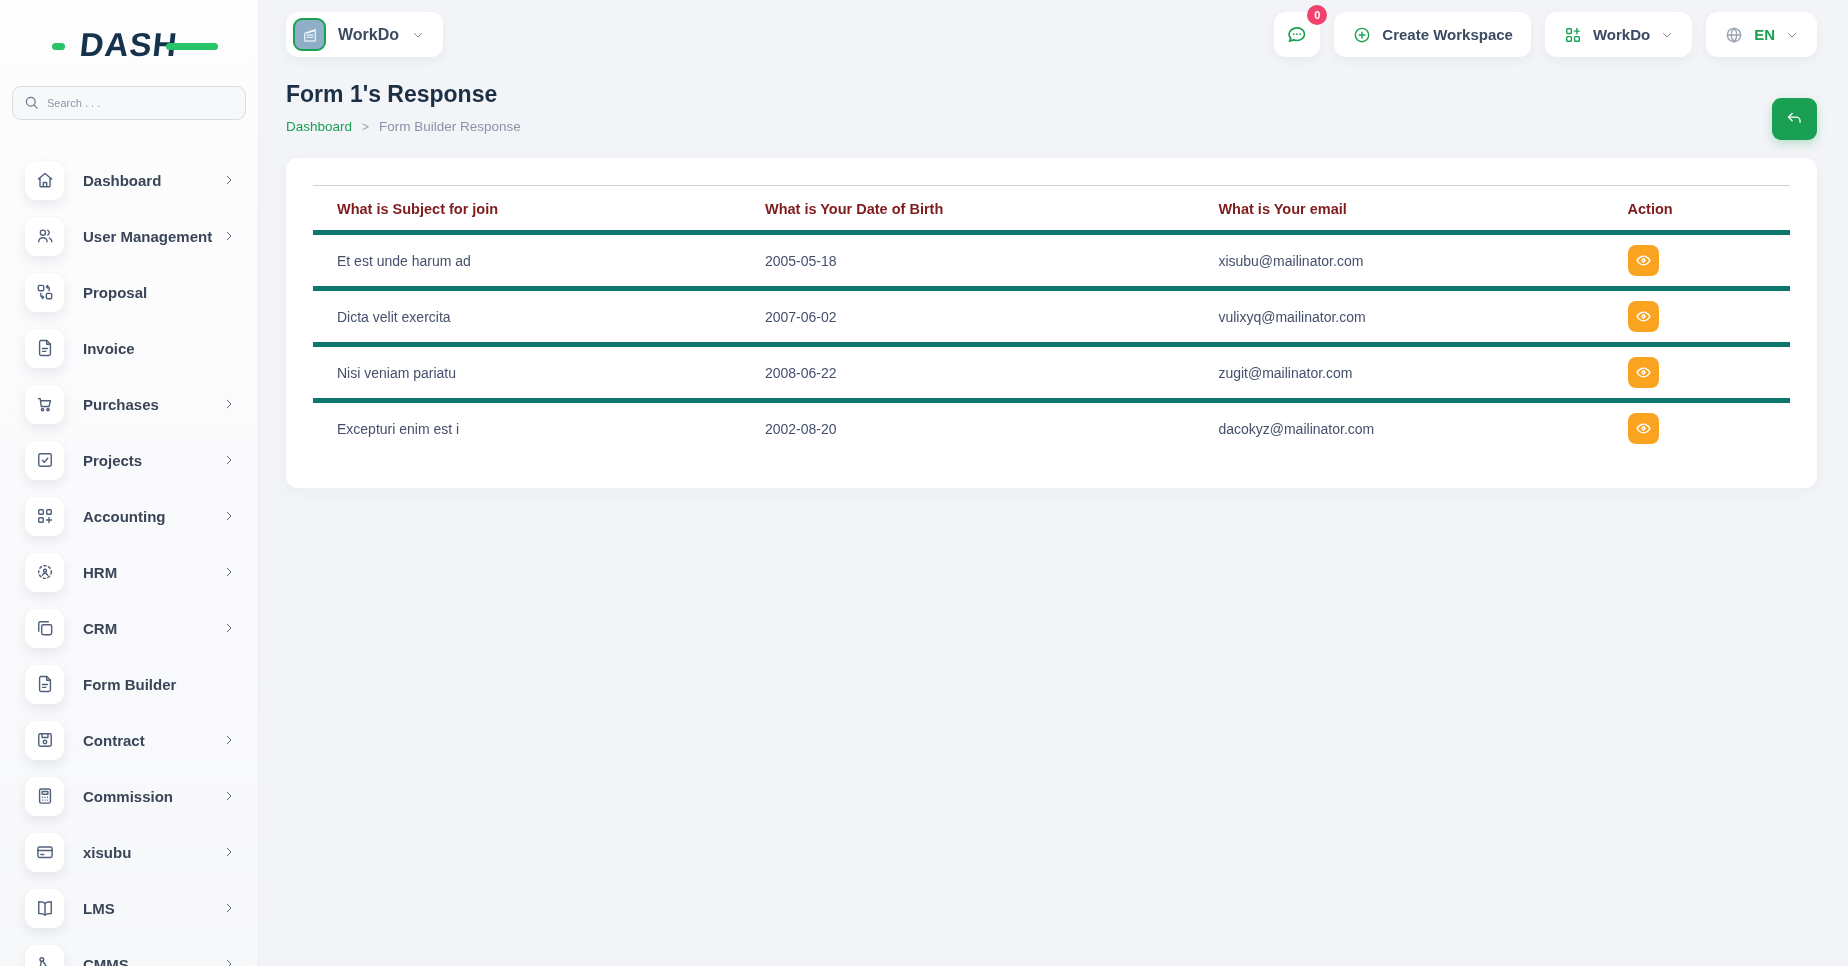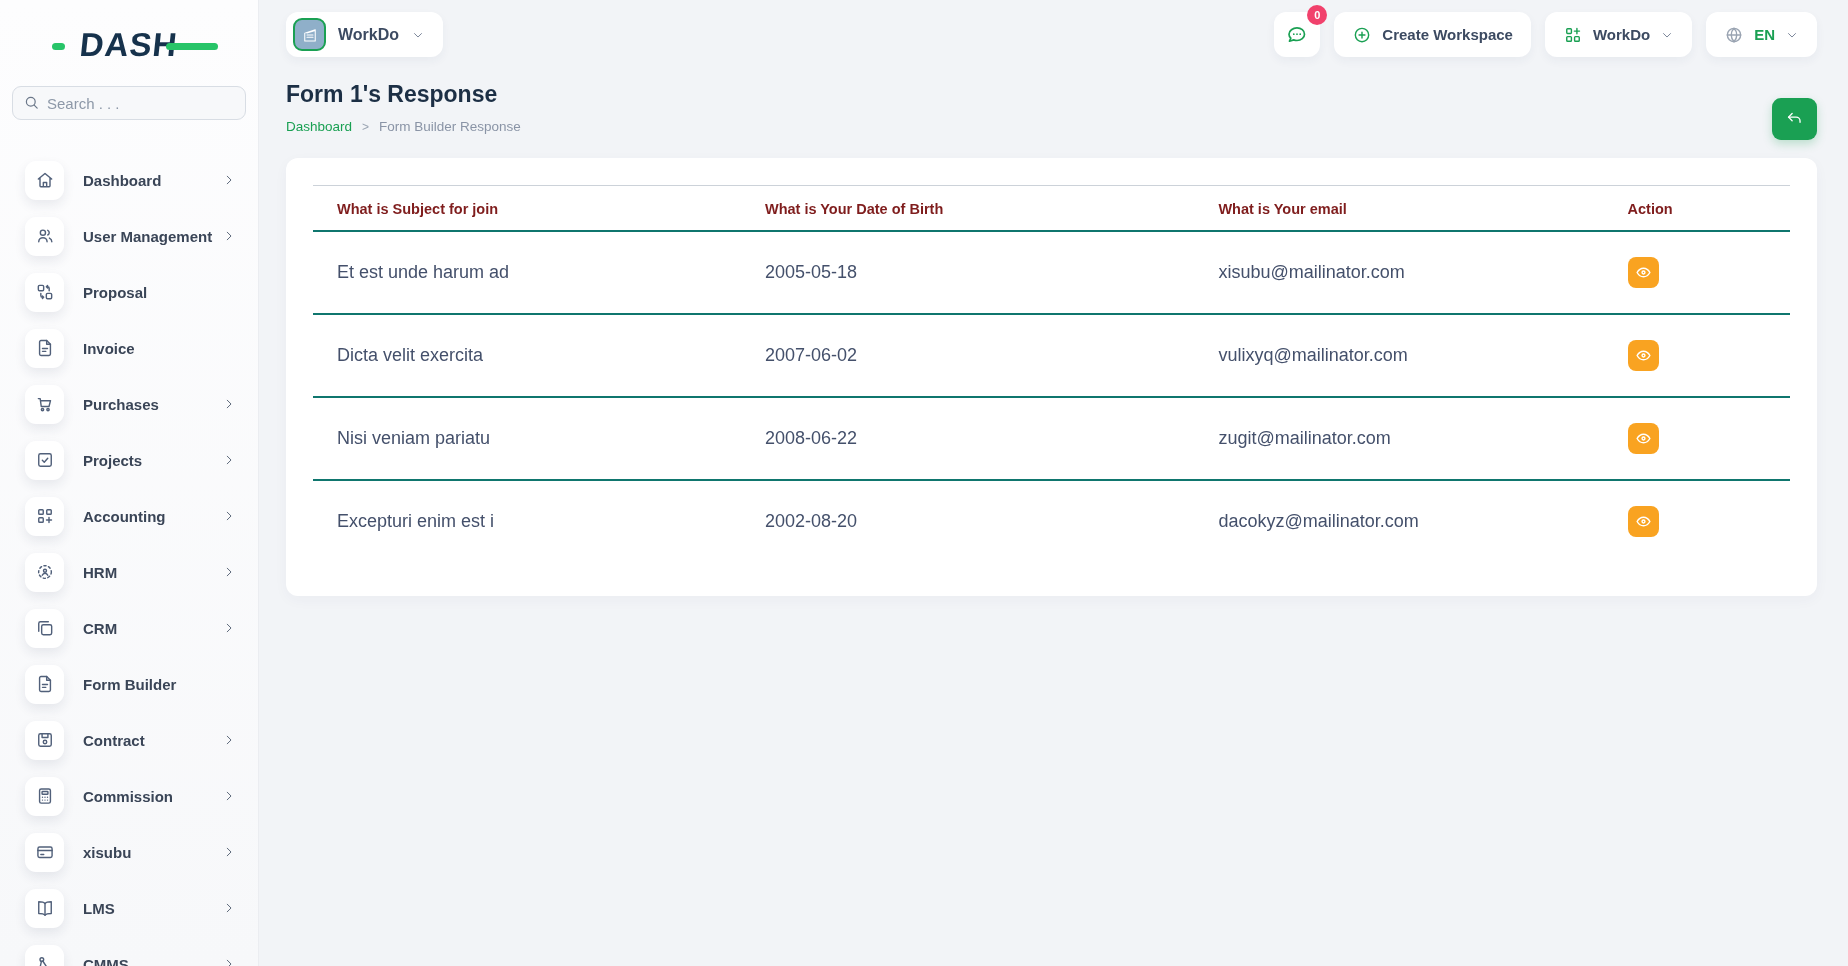--- a/index.html
+++ b/index.html
@@ -22,21 +22,21 @@
   }
   .logo-dot { position:absolute; left:34px; top:19px; width:13px; height:7px; border-radius:4px; background:#27c468; }
   .logo-text {
     font-size:33px; font-weight:800; letter-spacing:1px; color:#16324c;
     transform:skewX(-6deg); user-select:none;
   }
   .logo-bar { position:absolute; right:22px; top:19px; width:52px; height:7px; border-radius:4px; background:#27c468; }
   .search-wrap { margin:0 12px 18px 12px; position:relative; }
   .search-input {
     width:100%; height:34px; border:1px solid #d8dde4; border-radius:9px;
-    background:#f7f8fa; padding:0 10px 0 34px; font-size:15px; color:#8b5cf6;
+    background:#f7f8fa; padding:0 10px 0 34px; font-size:11px; color:#8b5cf6;
     font-family:"Liberation Sans", sans-serif; outline:none;
   }
   .search-input::placeholder { color:#8d98a8; }
   .search-icon { position:absolute; left:11px; top:8px; width:17px; height:17px; color:#6b7789; }
   .nav { padding:14px 0 0 0; }
   .nav-item {
     display:flex; align-items:center; height:56px; padding:0 22px 0 25px;
     cursor:pointer;
   }
   .nav-icon-box {
@@ -106,21 +106,21 @@
   table { width:100%; border-collapse:collapse; table-layout:fixed; }
   thead th {
     text-align:left; font-size:14.5px; font-weight:700; color:#7f1d1d;
     border-top:1px solid #ccd2d9; padding:15px 0 13px 0;
   }
   th:nth-child(1), td:nth-child(1) { width:30.6%; padding-left:24px; }
   th:nth-child(2), td:nth-child(2) { width:30.7%; }
   th:nth-child(3), td:nth-child(3) { width:27.7%; }
   th:nth-child(4), td:nth-child(4) { width:11%; }
   tbody td {
-    font-size:18px; color:#44506b; border-top:2px solid #0f766e; padding:25px 0;
+    font-size:14px; color:#44506b; border-top:5px solid #0f766e; padding:10px 0;
     height:51px;
   }
   .eye-btn {
     width:31px; height:31px; border:none; border-radius:8px; background:#f9a321;
     display:flex; align-items:center; justify-content:center; cursor:pointer;
   }
   .eye-btn svg { width:17px; height:17px; color:#ffffff; stroke-width:1.5; }
 </style>
 </head>
 <body>

